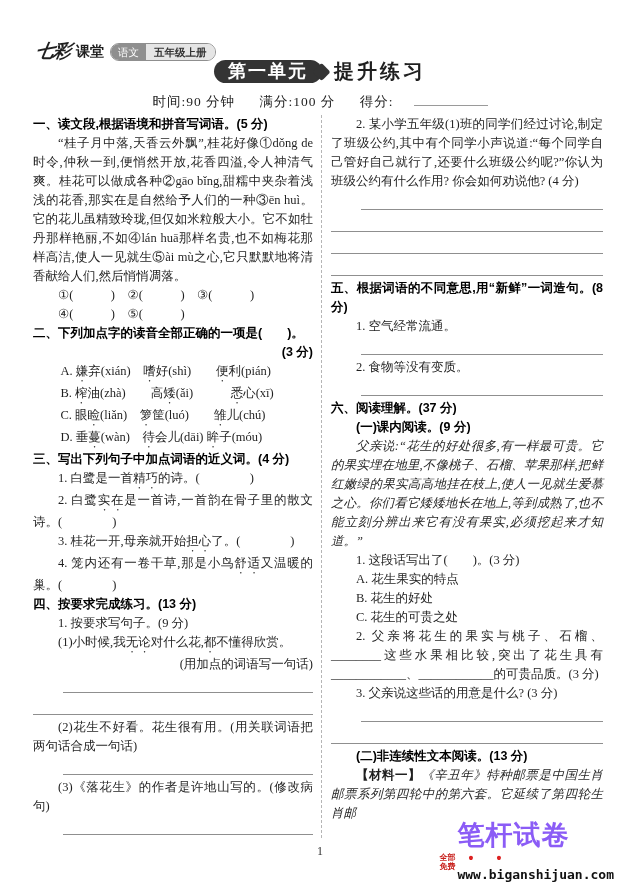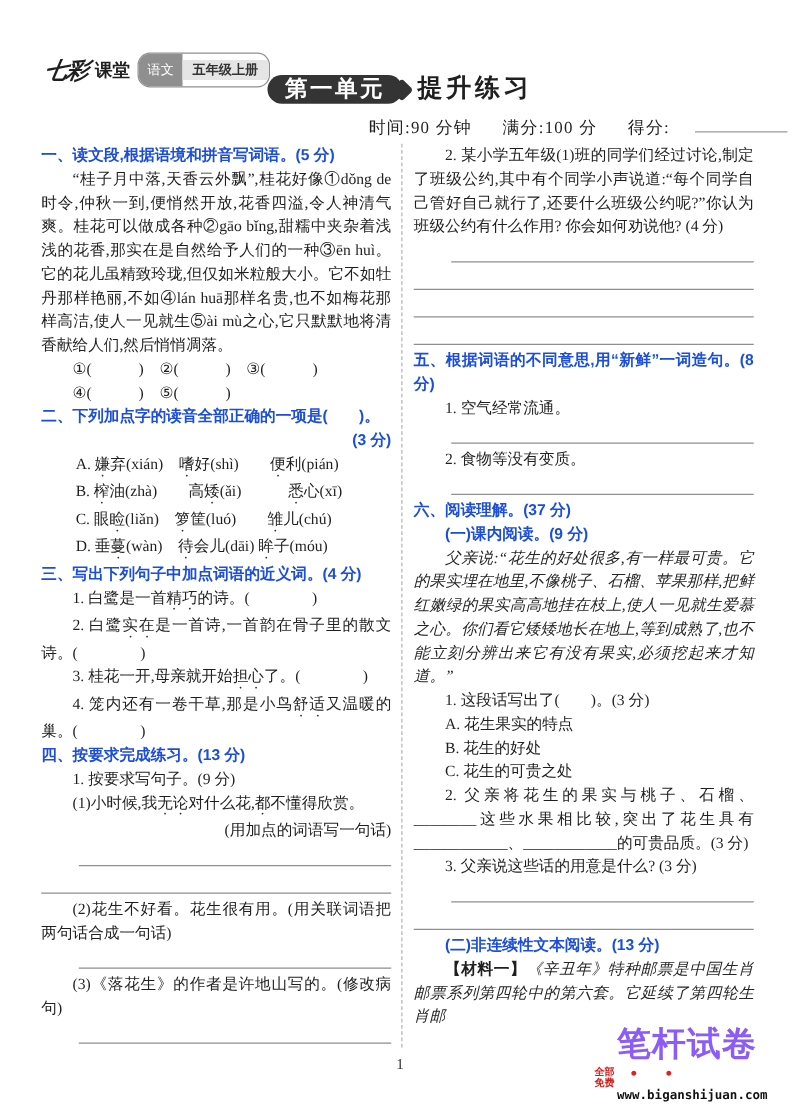--- a/index.html
+++ b/index.html
@@ -6,57 +6,57 @@
   .page{
     position:relative;width:640px;height:893px;background:#ffffff;margin:0 auto;
     font-family:"Liberation Serif","DejaVu Serif",serif;
     color:#1f1f1f;font-size:12.5px;line-height:19px;overflow:hidden;
   }
   
   .brandrow{position:absolute;left:36px;top:42px;display:flex;align-items:center;gap:6px;}
   .logo-script{font-style:italic;font-weight:800;font-size:18px;transform:skewX(-10deg);letter-spacing:-1px;}
   .logo-rest{font-weight:800;font-size:14px;font-family:"Liberation Sans","DejaVu Sans",sans-serif;}
   .capsule{display:flex;align-items:center;border:1px solid #8f8f8f;border-radius:10px;overflow:hidden;font-size:10.5px;line-height:16px;font-family:"Liberation Sans","DejaVu Sans",sans-serif;}
-  .capsule .subj{background:#8f8f8f;color:#fff;padding:5px 7px;}
+  .capsule .subj{background:#8f8f8f;color:#fff;padding:0 7px;}
   .capsule .grade{color:#333;padding:0 8px;background:#e5e5e5;font-weight:700;}
   .titlerow{position:absolute;left:0;top:60px;width:100%;display:flex;justify-content:center;align-items:center;gap:12px;}
   .unitbadge{position:relative;background:#343434;color:#fff;font-weight:800;font-size:18px;
     font-family:"Liberation Sans","DejaVu Sans",sans-serif;padding:2px 14px;border-radius:14px;letter-spacing:2px;}
   .unitbadge::after{content:"";position:absolute;right:-6px;top:50%;width:13px;height:13px;background:#343434;
     transform:translateY(-50%) rotate(45deg);border-radius:3px;z-index:-0;}
   .maintitle{font-weight:800;font-size:20px;letter-spacing:3px;font-family:"Liberation Sans","DejaVu Sans",sans-serif;}
-  .metarow{position:absolute;left:0;top:92px;width:100%;text-align:right;font-size:13.5px;letter-spacing:1px;}
+  .metarow{position:absolute;left:0;top:92px;width:100%;text-align:center;font-size:13.5px;letter-spacing:1px;}
   .metarow span{margin:0 10px;}
   .scoreline{display:inline-block;width:74px;border-bottom:1px solid #9a9a9a;height:13px;vertical-align:baseline;}
   
   .cols{position:absolute;left:33px;top:115px;width:578px;display:flex;}
   .colL{width:288px;padding-right:8px;box-sizing:border-box;}
   .colR{width:282px;padding-left:9px;box-sizing:border-box;border-left:1px dashed #b5b5b5;}
-  .hd{font-weight:800;font-family:"Liberation Sans","DejaVu Sans",sans-serif;color:#1d4ed8;}
+  .hd{font-weight:800;font-family:"Liberation Sans","DejaVu Sans",sans-serif;color:#000000;}
   p{margin:0;text-align:justify;}
   .ind{text-indent:2em;}
   .ind22{text-indent:2.2em;}
   .kai{font-style:italic;color:#262626;}
   .rightal{text-align:right;}
   .ansline{border-bottom:1px solid #8f8f8f;height:18px;margin-bottom:3px;}
   .ansline.indent{margin-left:30px;}
   .dot{-webkit-text-emphasis:filled dot #2b2b2b;text-emphasis:filled dot #2b2b2b;
        -webkit-text-emphasis-position:under;text-emphasis-position:under right;}
   .dotred{-webkit-text-emphasis:filled dot #d22;text-emphasis:filled dot #d22;
        -webkit-text-emphasis-position:under;text-emphasis-position:under right;}
   .hd-inline{font-weight:800;font-style:normal;font-family:"Liberation Sans","DejaVu Sans",sans-serif;}
   
   .pageno{position:absolute;left:0;bottom:32px;width:100%;text-align:center;font-size:12px;color:#333;}
   .wm{position:absolute;right:26px;bottom:8px;display:flex;align-items:flex-end;gap:2px;}
   .wm-free{color:#c9231f;font-size:8px;line-height:9px;font-weight:700;margin-bottom:14px;
     font-family:"Liberation Sans","DejaVu Sans",sans-serif;}
   .wm-main{text-align:left;}
   .wm-brand{font-weight:800;font-size:27px;line-height:26px;color:#8b5cf6;
     font-family:"Liberation Sans","DejaVu Sans",sans-serif;letter-spacing:1px;}
-  .wm-url{font-family:"DejaVu Sans Mono","Liberation Mono",monospace;font-weight:700;font-size:10px;line-height:15px;color:#111;}
+  .wm-url{font-family:"DejaVu Sans Mono","Liberation Mono",monospace;font-weight:700;font-size:13px;line-height:15px;color:#111;}
 </style>
 </head>
 <body>
 
 <div class="page">
 
   <div class="brandrow">
     <span class="logo-script">七彩</span>
     <span class="logo-rest">课堂</span>
     <span class="capsule">

